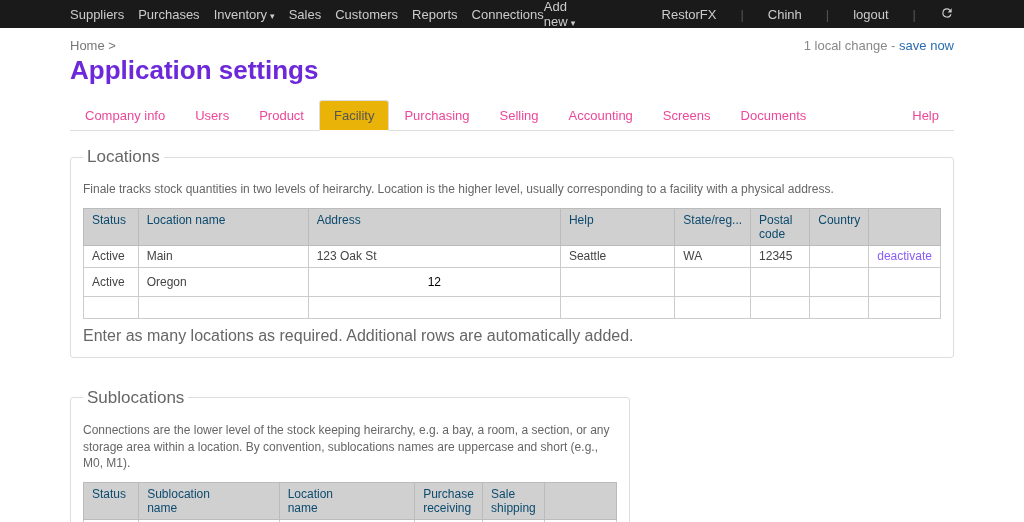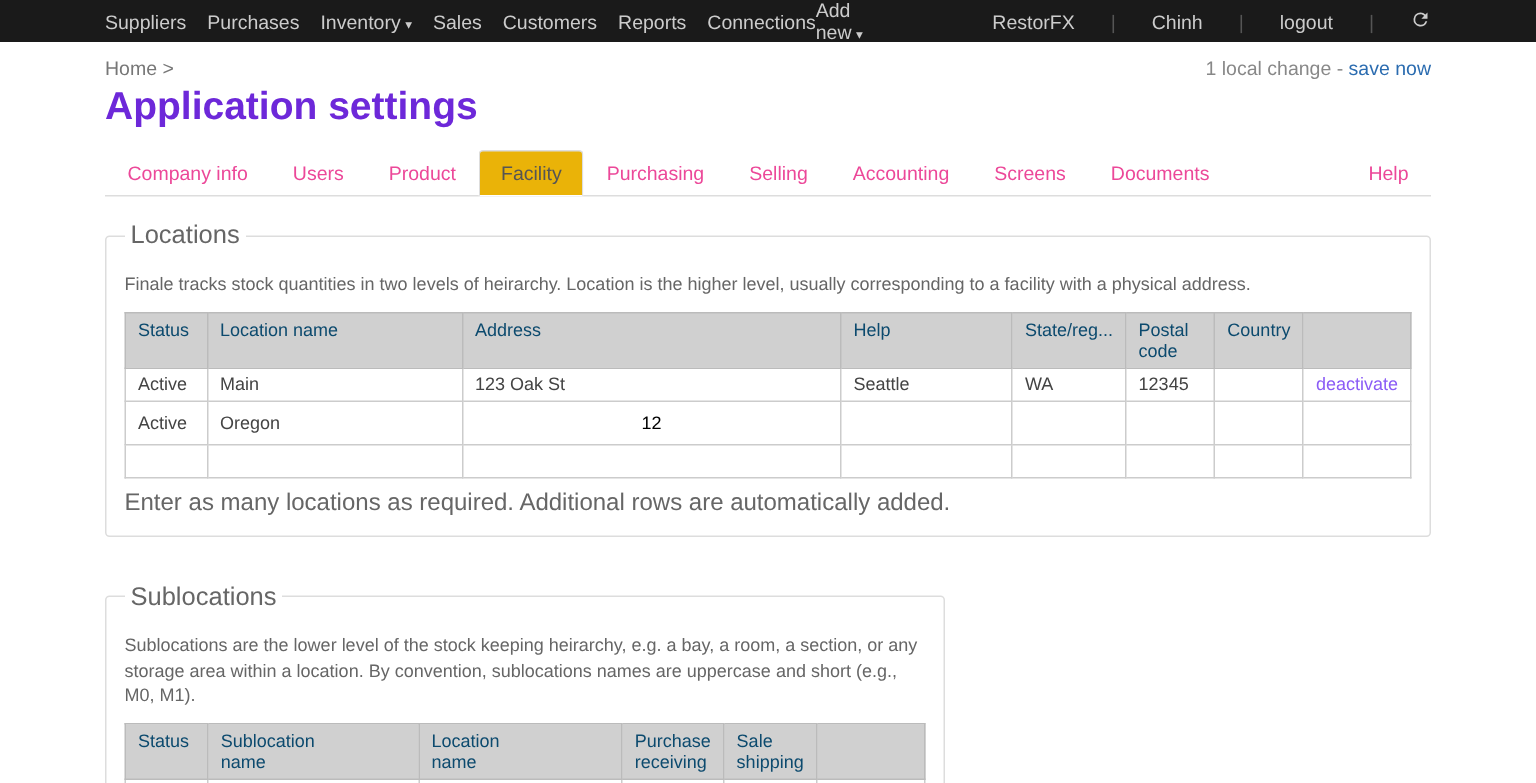--- a/index.html
+++ b/index.html
@@ -241,21 +241,21 @@
             <td></td>
         </tr>
       </tbody>
     </table>
 
     <div class="panel-foot">Enter as many locations as required. Additional rows are automatically added.</div>
   </fieldset>
 
   <fieldset class="panel sub-wrap" style="margin-top:30px;">
     <legend>Sublocations</legend>
-    <div class="panel-desc">Sublocations are the lower level of the stock keeping heirarchy, e.g. a bay, a room, a section, or any storage area within a location. By convention, sublocations names are uppercase and short (e.g., M0, M1).</div>
+    <div class="panel-desc">Connections are the lower level of the stock keeping heirarchy, e.g. a bay, a room, a section, or any storage area within a location. By convention, sublocations names are uppercase and short (e.g., M0, M1).</div>
 
     <table class="data">
       <thead>
         <tr>
           <th class="col-status">
             <div></div>
             <div>Status</div>
           </th>
           <th style="width:140px;">
             <div>Sublocation</div>

